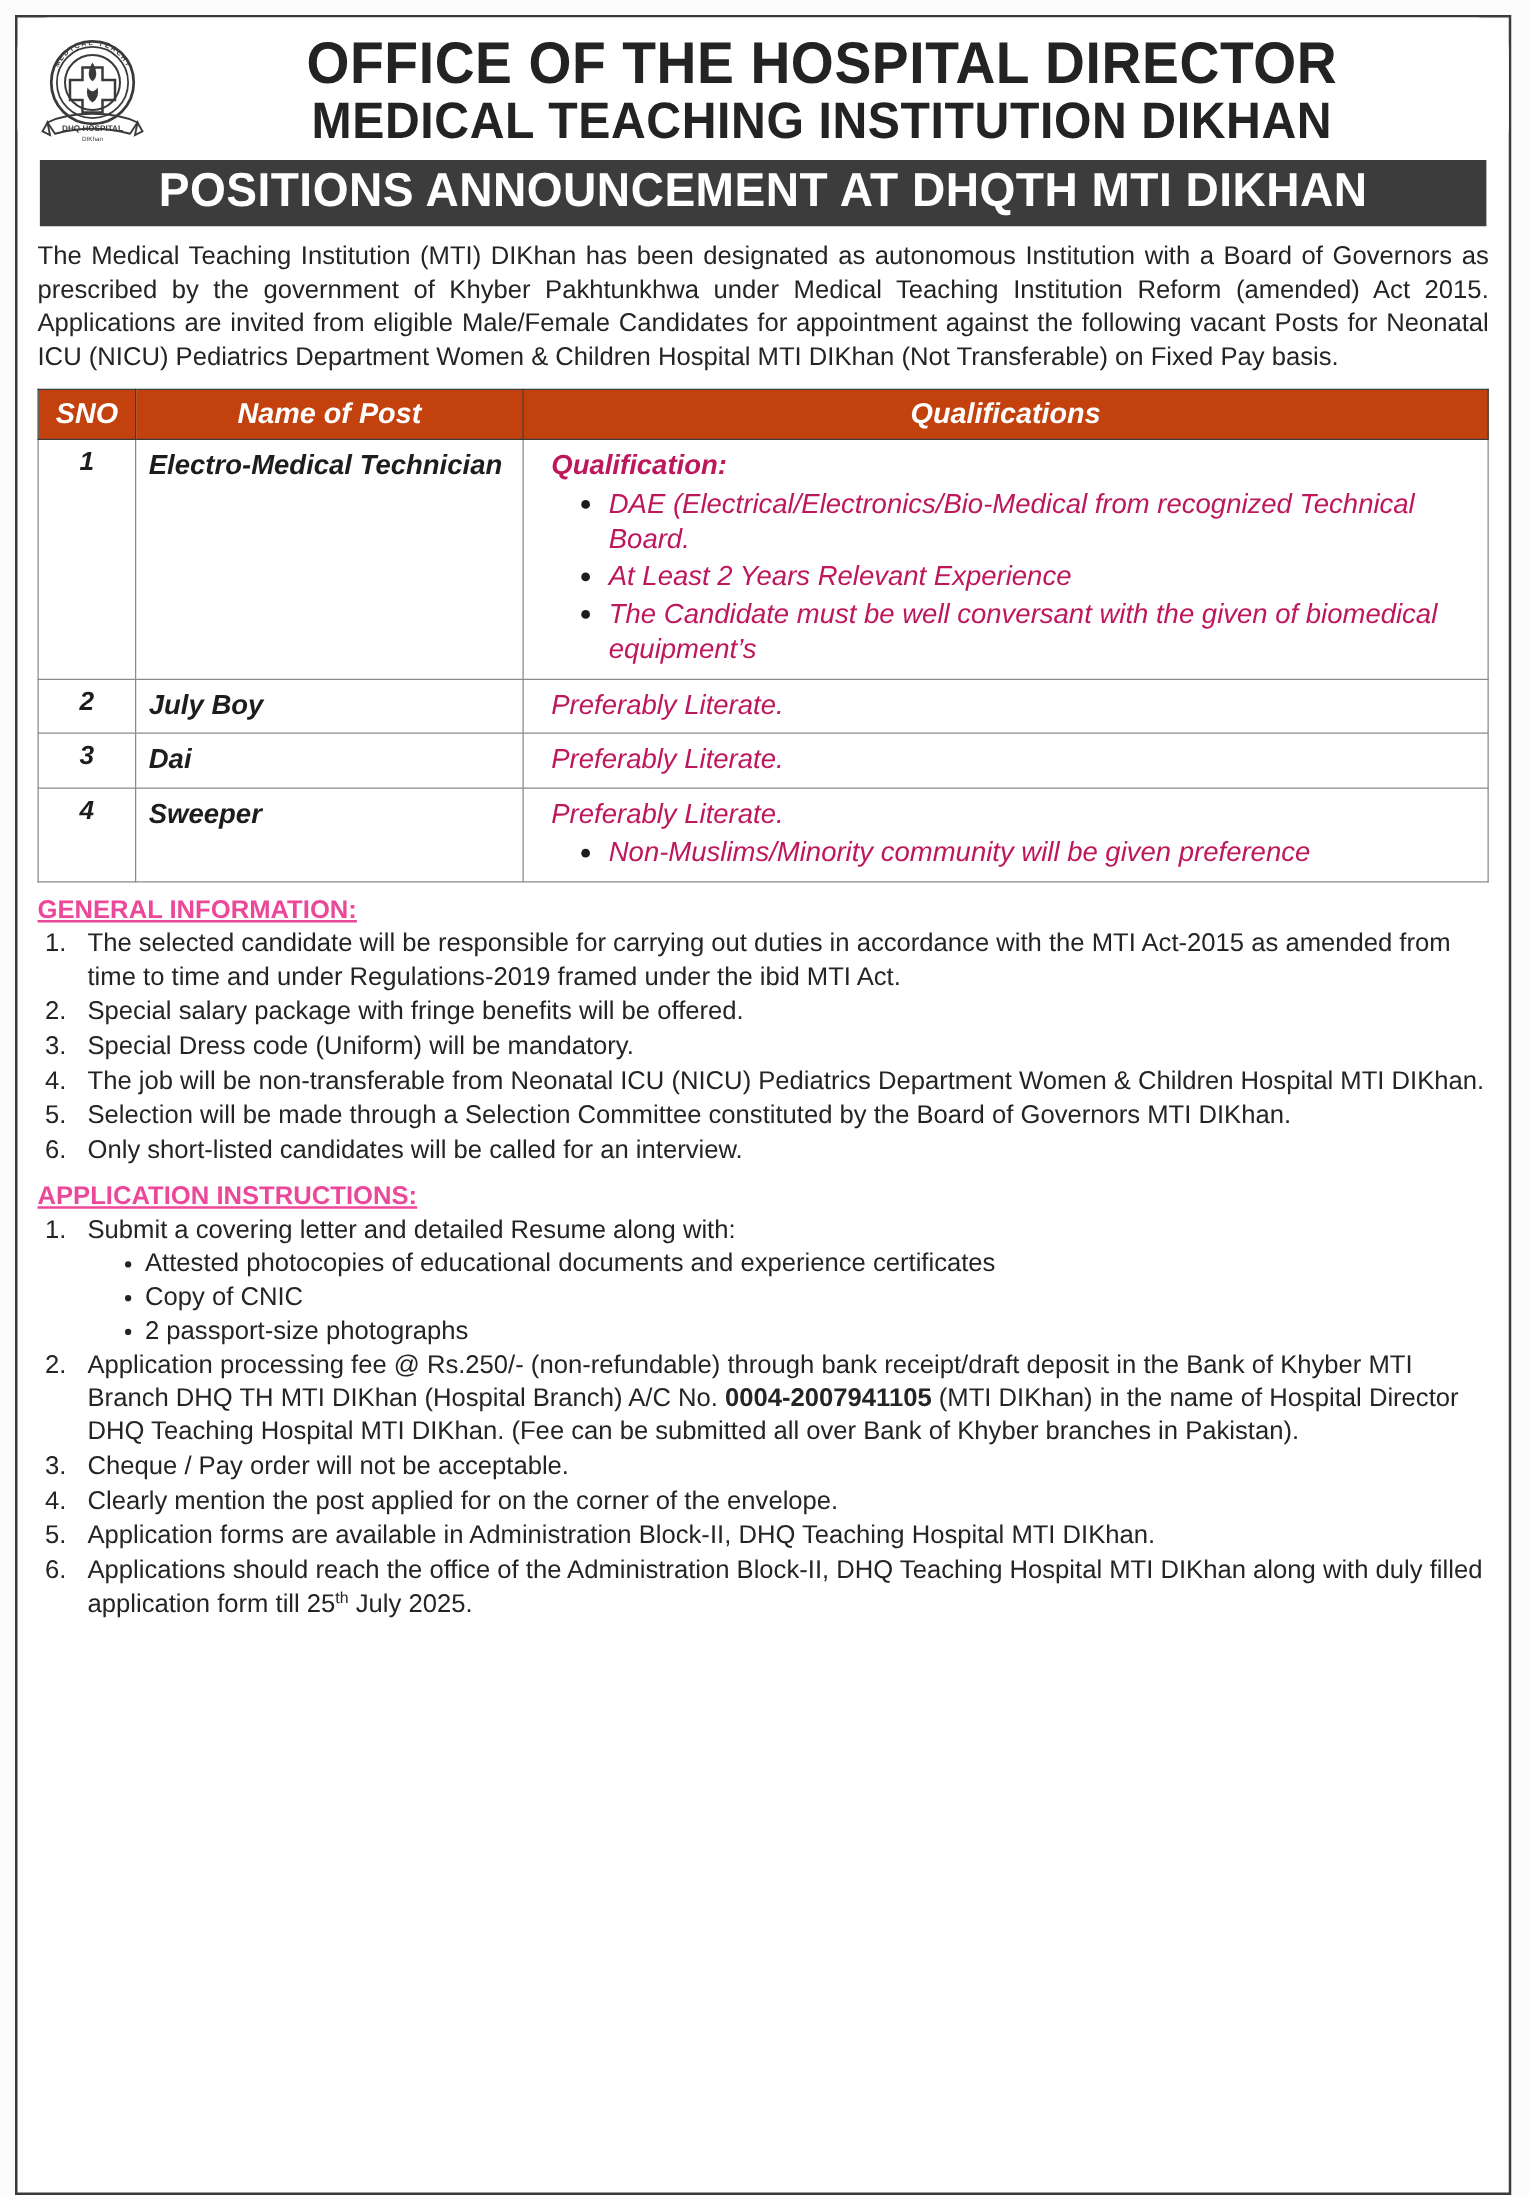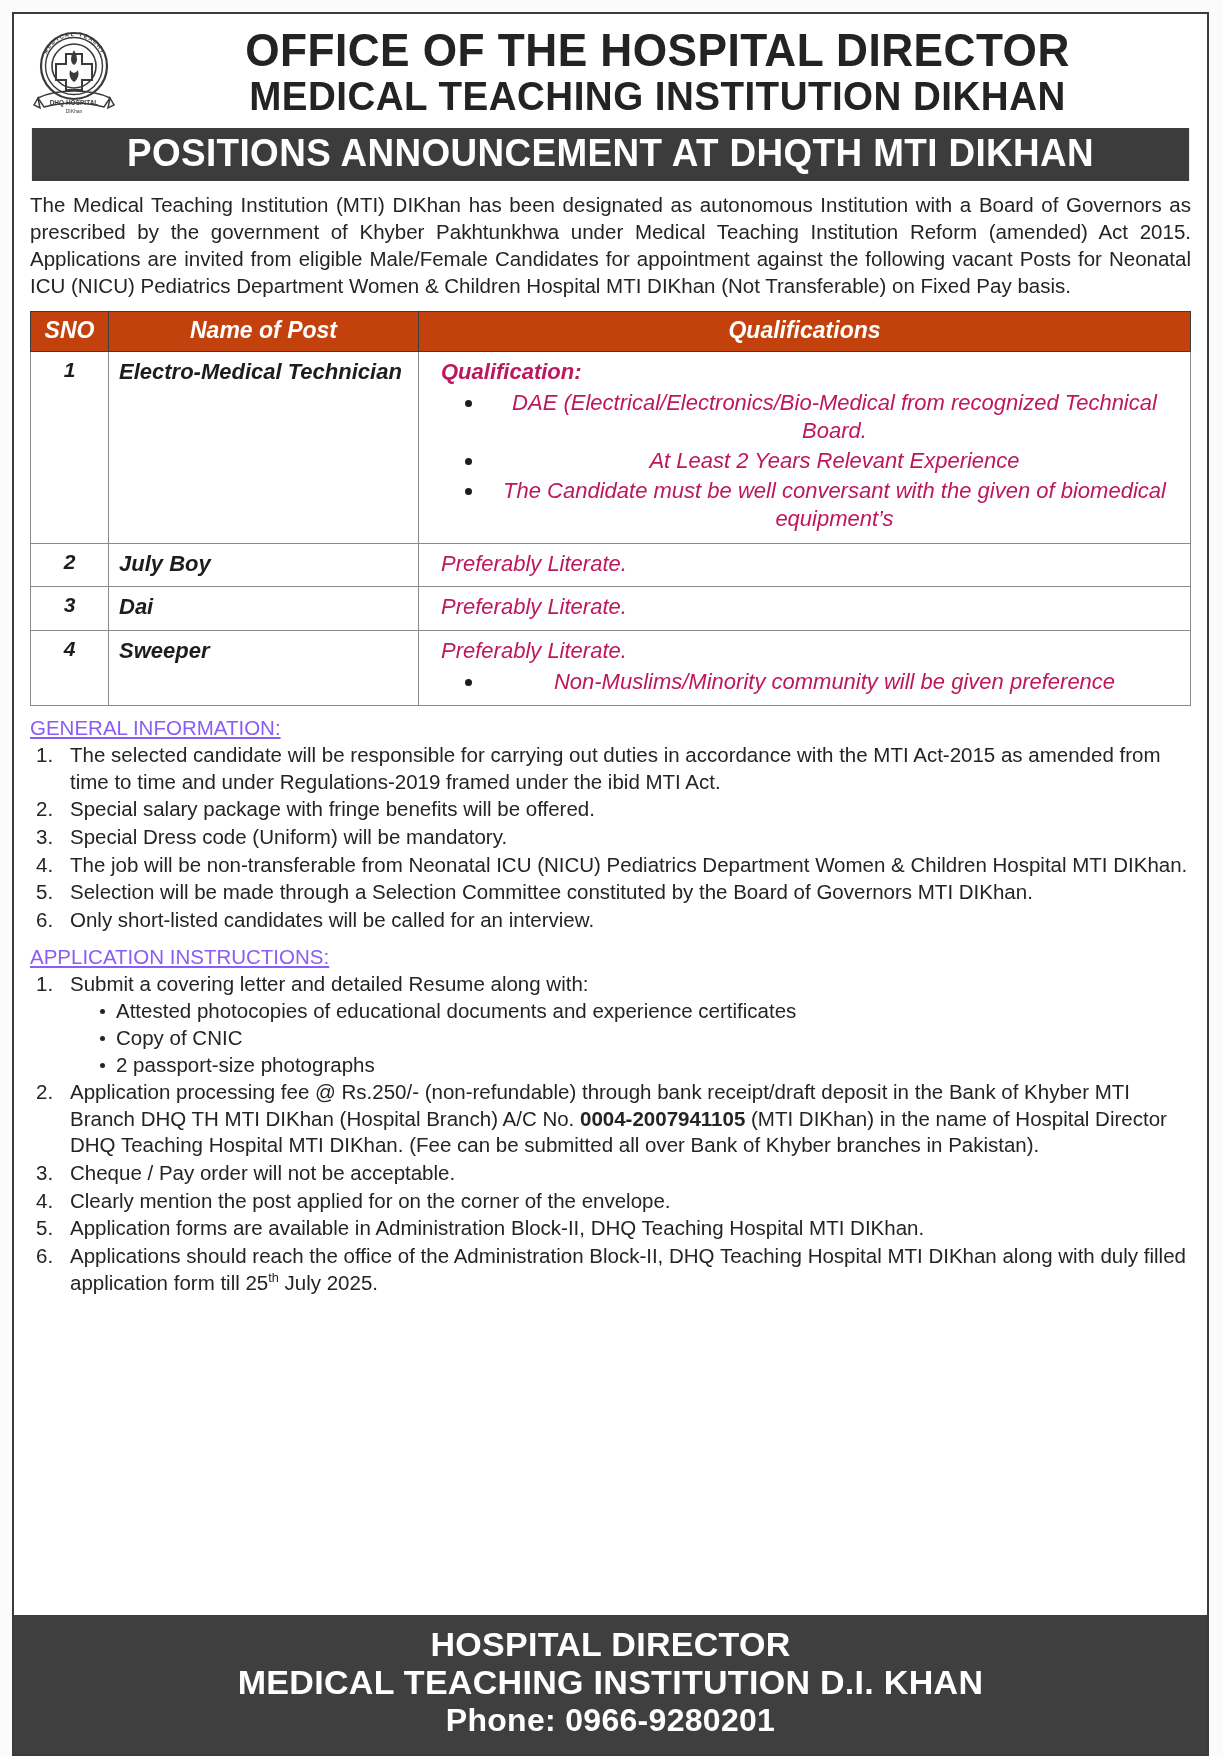--- a/index.html
+++ b/index.html
@@ -152,39 +152,38 @@
   td.qual .lead.plain { font-weight: normal; }
   td.qual ul {
     margin: 2px 0 0 0;
     padding-left: 46px;
     list-style: none;
   }
   td.qual ul li {
     position: relative;
     margin: 0 0 1px 0;
     line-height: 1.3;
-    text-align: center;
   }
   td.qual ul li::before {
     content: "";
     position: absolute;
     left: -22px;
     top: 11px;
     width: 7px; height: 7px;
     background: #1d1d1d;
     border-radius: 50%;
   }
 
   
   .sec-head {
-    font-weight: normal;
+    font-weight: bold;
     font-size: 20.5px;
     text-decoration: underline;
     margin: 10px 0 2px 0;
-    color: #8b5cf6;
+    color: #ec4899;
     display: inline-block;
   }
   ol.numlist {
     margin: 0;
     padding: 0;
     list-style: none;
     font-size: 20.5px;
     line-height: 1.3;
     color: #242424;
   }
@@ -403,20 +402,15 @@
           <span class="txt">Application forms are available in Administration Block-II, DHQ Teaching Hospital MTI DIKhan.</span>
         </li>
         <li>
           <span class="num">6.</span>
           <span class="txt"><span>Applications should reach the office of the Administration Block-II, DHQ Teaching Hospital MTI DIKhan along with duly filled application form till 25</span><sup class="ord">th</sup><span> July 2025.</span></span>
         </li>
       </ol>
 
     </div>
 
-    <div class="footer">
-      <div class="f1">HOSPITAL DIRECTOR</div>
-      <div class="f2">MEDICAL TEACHING INSTITUTION D.I. KHAN</div>
-      <div class="f3">Phone: 0966-9280201</div>
-    </div>
 
   </div>
 </div>
 
 </body></html>

